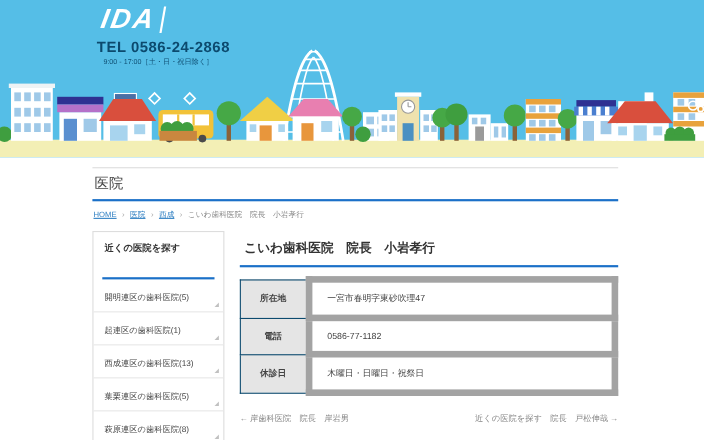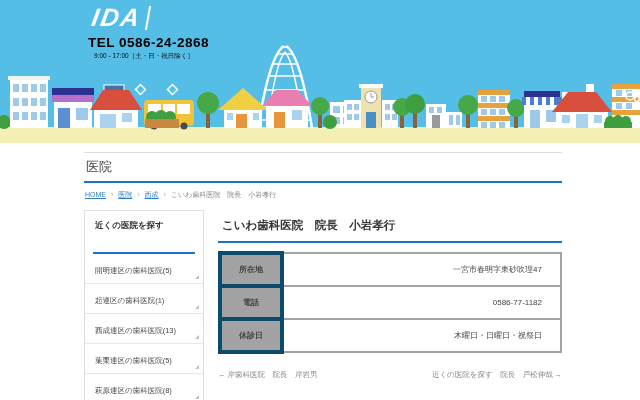--- a/index.html
+++ b/index.html
@@ -8,21 +8,21 @@
   .viewport { position:relative; width:640px; height:400px; overflow:hidden; }
 
   
   .banner { position:relative; width:640px; height:143px; background:#55BEE7; overflow:hidden; }
   .cityscape { position:absolute; left:0; top:0; width:640px; height:143px; display:block; }
   .brand { position:absolute; left:92px; top:5px; display:flex; align-items:center; color:#fff; }
   .logo-mark { font-style:italic; font-weight:bold; font-size:25px; letter-spacing:2px;
     transform:skewX(-10deg); line-height:1; }
   .logo-divider { width:2px; height:24px; background:#fff; margin:0 8px 0 6px; transform:skewX(-10deg); }
   .site-title { font-size:17px; font-weight:bold; letter-spacing:1px; }
-  .contact { position:absolute; left:88px; top:35px; color:#000000; }
+  .contact { position:absolute; left:88px; top:35px; color:#0c4a6e; }
   .tel { font-size:13.5px; font-weight:bold; letter-spacing:0.5px; }
   .hours { font-size:6.5px; margin:2px 0 0 6px; opacity:0.95; }
 
   
   .content { position:absolute; left:84px; top:152px; width:478px; border-top:1px solid #ddd; }
   .section-title { margin-top:5px; font-size:13px; font-weight:400; color:#444;
     padding:0 0 5px 2px; border-bottom:2px solid #1B70C8; }
   .breadcrumb { margin-top:7px; font-size:7px; color:#999; padding-left:1px; }
   .breadcrumb a { color:#2E7FC2; text-decoration:underline; cursor:pointer; }
   .breadcrumb .sep { margin:0 3px; color:#aaa; }
@@ -38,23 +38,23 @@
     color:#444; text-decoration:none; border-bottom:1px solid #e7e7e7; cursor:pointer; }
   .side-item:last-child { border-bottom:none; }
   .side-item::after { content:""; position:absolute; right:4px; bottom:4px;
     border-left:4px solid transparent; border-bottom:4px solid #c0c0c0; }
 
   
   .main { flex:1; min-width:0; }
   .clinic-title { margin-top:2px; font-size:11.5px; font-weight:bold; color:#333;
     padding:6px 0 8px 4px; border-bottom:2px solid #1B70C8; }
   .info-table { width:100%; border-collapse:collapse; margin-top:8px; font-size:8px; }
-  .info-table th { width:62px; background:#a3a3a3; border:4px solid #0c4a6e; font-weight:bold;
+  .info-table th { width:62px; background:#e5e5e5; border:1px solid #0c4a6e; font-weight:bold;
     color:#444; padding:9px 2px; text-align:center; }
-  .info-table td { border:2px solid #a3a3a3; padding:9px 18px 9px 14px; color:#444; text-align:right; }
+  .info-table td { border:6px solid #a3a3a3; padding:9px 18px 9px 14px; color:#444; text-align:left; }
   .pager { display:flex; justify-content:space-between; margin-top:16px; font-size:7.5px;font-family:Liberation Serif, serif; }
   .pager a { color:#858585; text-decoration:none; cursor:pointer; }
 </style>
 </head>
 <body>
 
 <div class="viewport">
 
   <div class="banner">
     <svg class="cityscape" viewBox="0 0 640 143" xmlns="http://www.w3.org/2000/svg">

